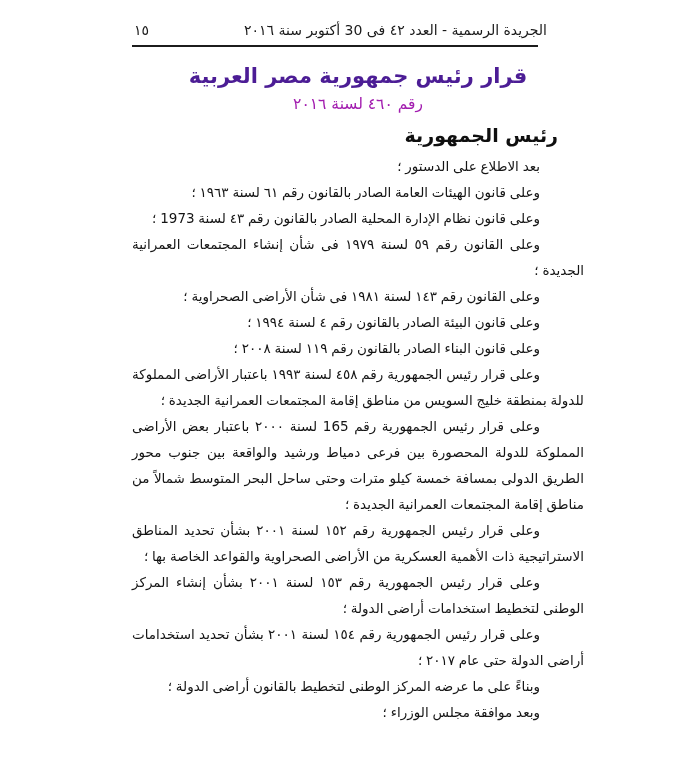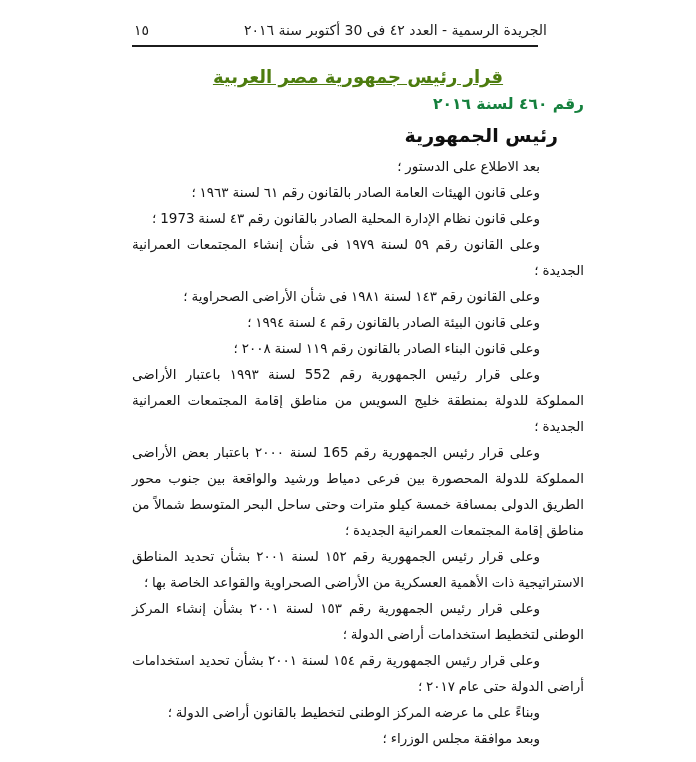--- a/index.html
+++ b/index.html
@@ -43,32 +43,31 @@
   }
   .header-rule {
     height: 0;
     border: 0;
     border-top: 2px solid #1c1c1c;
     margin: 7px 46px 0 0; 
   }
   .decree-title {
     margin-top: 17px;
     text-align: center;
-    font-size: 18px;
+    font-size: 21px;
     font-weight: bold;
     line-height: 25px;
-    color: #4d7c0f;
-    text-decoration: underline;
+    color: #4c1d95;
   }
   .decree-number-line {
     margin-top: 6px;
-    text-align: right;
+    text-align: center;
     font-size: 15.5px;
-    font-weight: bold;
-    color: #15803d;
+    font-weight: normal;
+    color: #a21caf;
   }
   .issuer-heading {
     margin-top: 11px;
     text-align: right;
     padding-right: 26px;
     font-size: 19px;
     font-weight: bold;
     color: #0f0f0f;
   }
   .preamble {
@@ -104,21 +103,21 @@
     <div class="issuer-heading">رئيس الجمهورية</div>
 
     <div class="preamble">
       <p>بعد الاطلاع على الدستور ؛</p>
       <p>وعلى قانون الهيئات العامة الصادر بالقانون رقم ٦١ لسنة ١٩٦٣ ؛</p>
       <p>وعلى قانون نظام الإدارة المحلية الصادر بالقانون رقم ٤٣ لسنة 1973 ؛</p>
       <p>وعلى القانون رقم ٥٩ لسنة ١٩٧٩ فى شأن إنشاء المجتمعات العمرانية الجديدة ؛</p>
       <p>وعلى القانون رقم ١٤٣ لسنة ١٩٨١ فى شأن الأراضى الصحراوية ؛</p>
       <p>وعلى قانون البيئة الصادر بالقانون رقم ٤ لسنة ١٩٩٤ ؛</p>
       <p>وعلى قانون البناء الصادر بالقانون رقم ١١٩ لسنة ٢٠٠٨ ؛</p>
-      <p>وعلى قرار رئيس الجمهورية رقم 552 لسنة ١٩٩٣ باعتبار الأراضى المملوكة للدولة بمنطقة خليج السويس من مناطق إقامة المجتمعات العمرانية الجديدة ؛</p>
+      <p>وعلى قرار رئيس الجمهورية رقم ٤٥٨ لسنة ١٩٩٣ باعتبار الأراضى المملوكة للدولة بمنطقة خليج السويس من مناطق إقامة المجتمعات العمرانية الجديدة ؛</p>
       <p>وعلى قرار رئيس الجمهورية رقم 165 لسنة ٢٠٠٠ باعتبار بعض الأراضى المملوكة للدولة المحصورة بين فرعى دمياط ورشيد والواقعة بين جنوب محور الطريق الدولى بمسافة خمسة كيلو مترات وحتى ساحل البحر المتوسط شمالاً من مناطق إقامة المجتمعات العمرانية الجديدة ؛</p>
       <p>وعلى قرار رئيس الجمهورية رقم ١٥٢ لسنة ٢٠٠١ بشأن تحديد المناطق الاستراتيجية ذات الأهمية العسكرية من الأراضى الصحراوية والقواعد الخاصة بها ؛</p>
       <p>وعلى قرار رئيس الجمهورية رقم ١٥٣ لسنة ٢٠٠١ بشأن إنشاء المركز الوطنى لتخطيط استخدامات أراضى الدولة ؛</p>
       <p>وعلى قرار رئيس الجمهورية رقم ١٥٤ لسنة ٢٠٠١ بشأن تحديد استخدامات أراضى الدولة حتى عام ٢٠١٧ ؛</p>
       <p>وبناءً على ما عرضه المركز الوطنى لتخطيط بالقانون أراضى الدولة ؛</p>
       <p>وبعد موافقة مجلس الوزراء ؛</p>
     </div>
 
   </div>
 </div>

